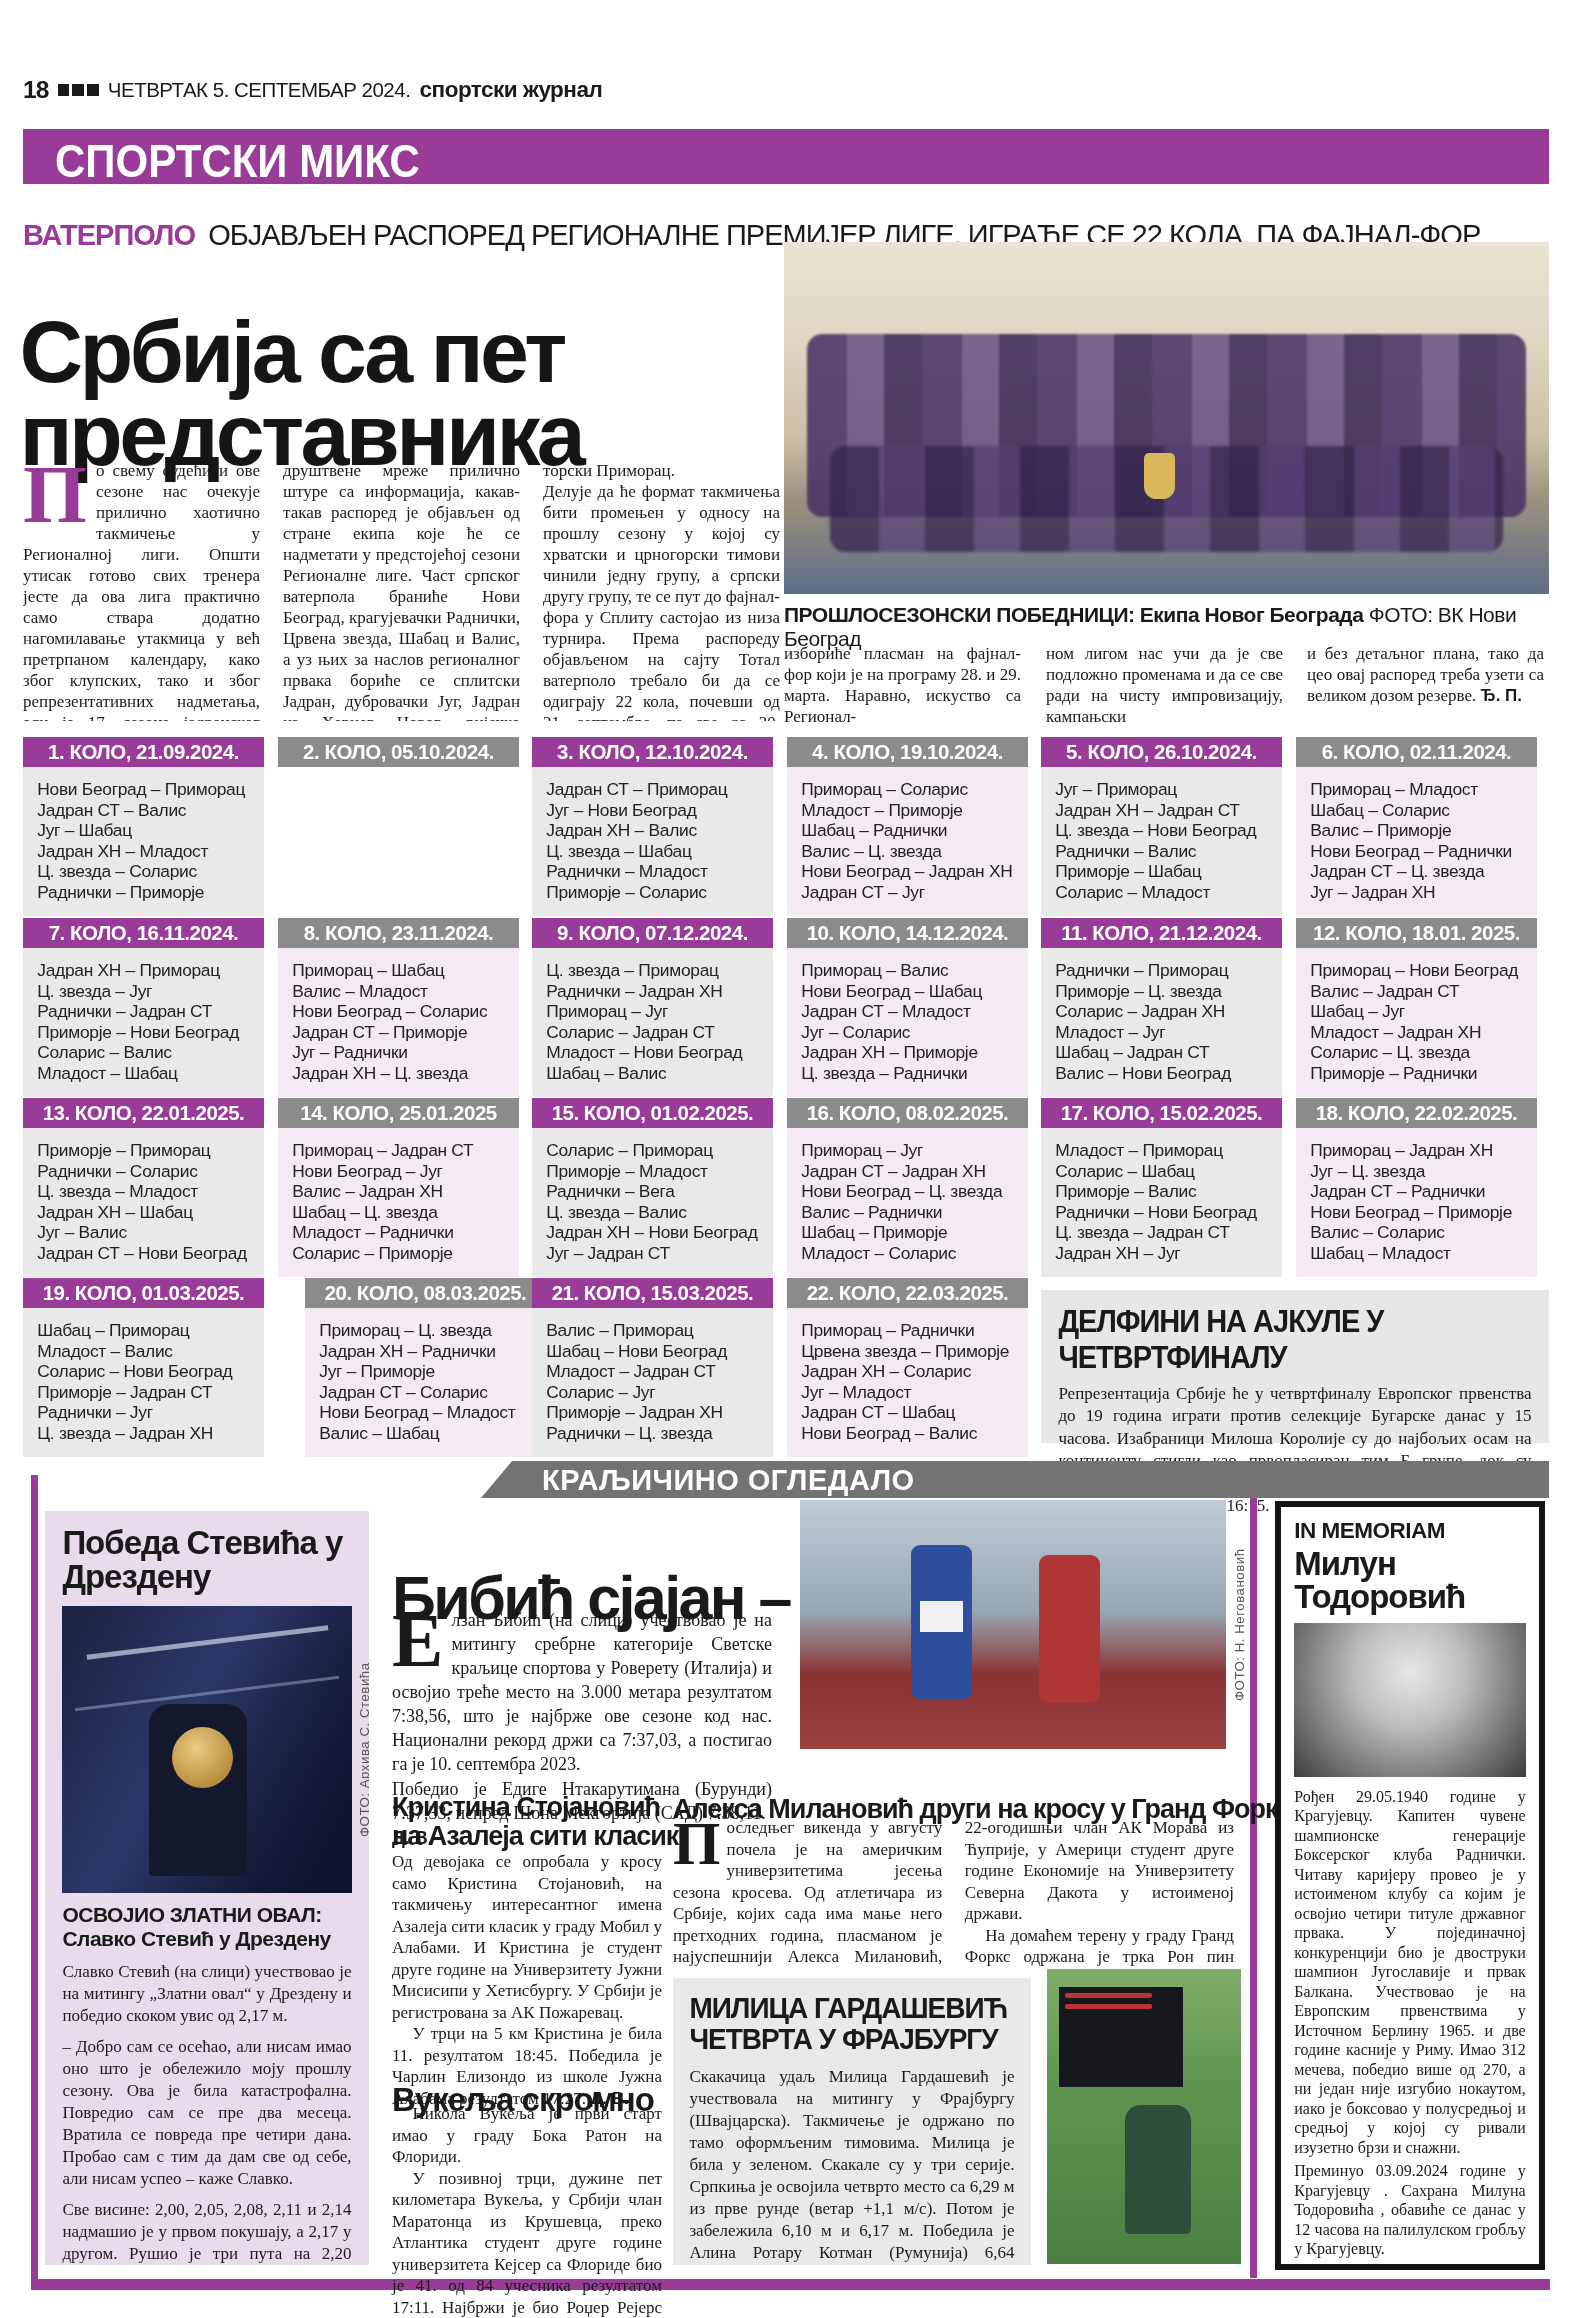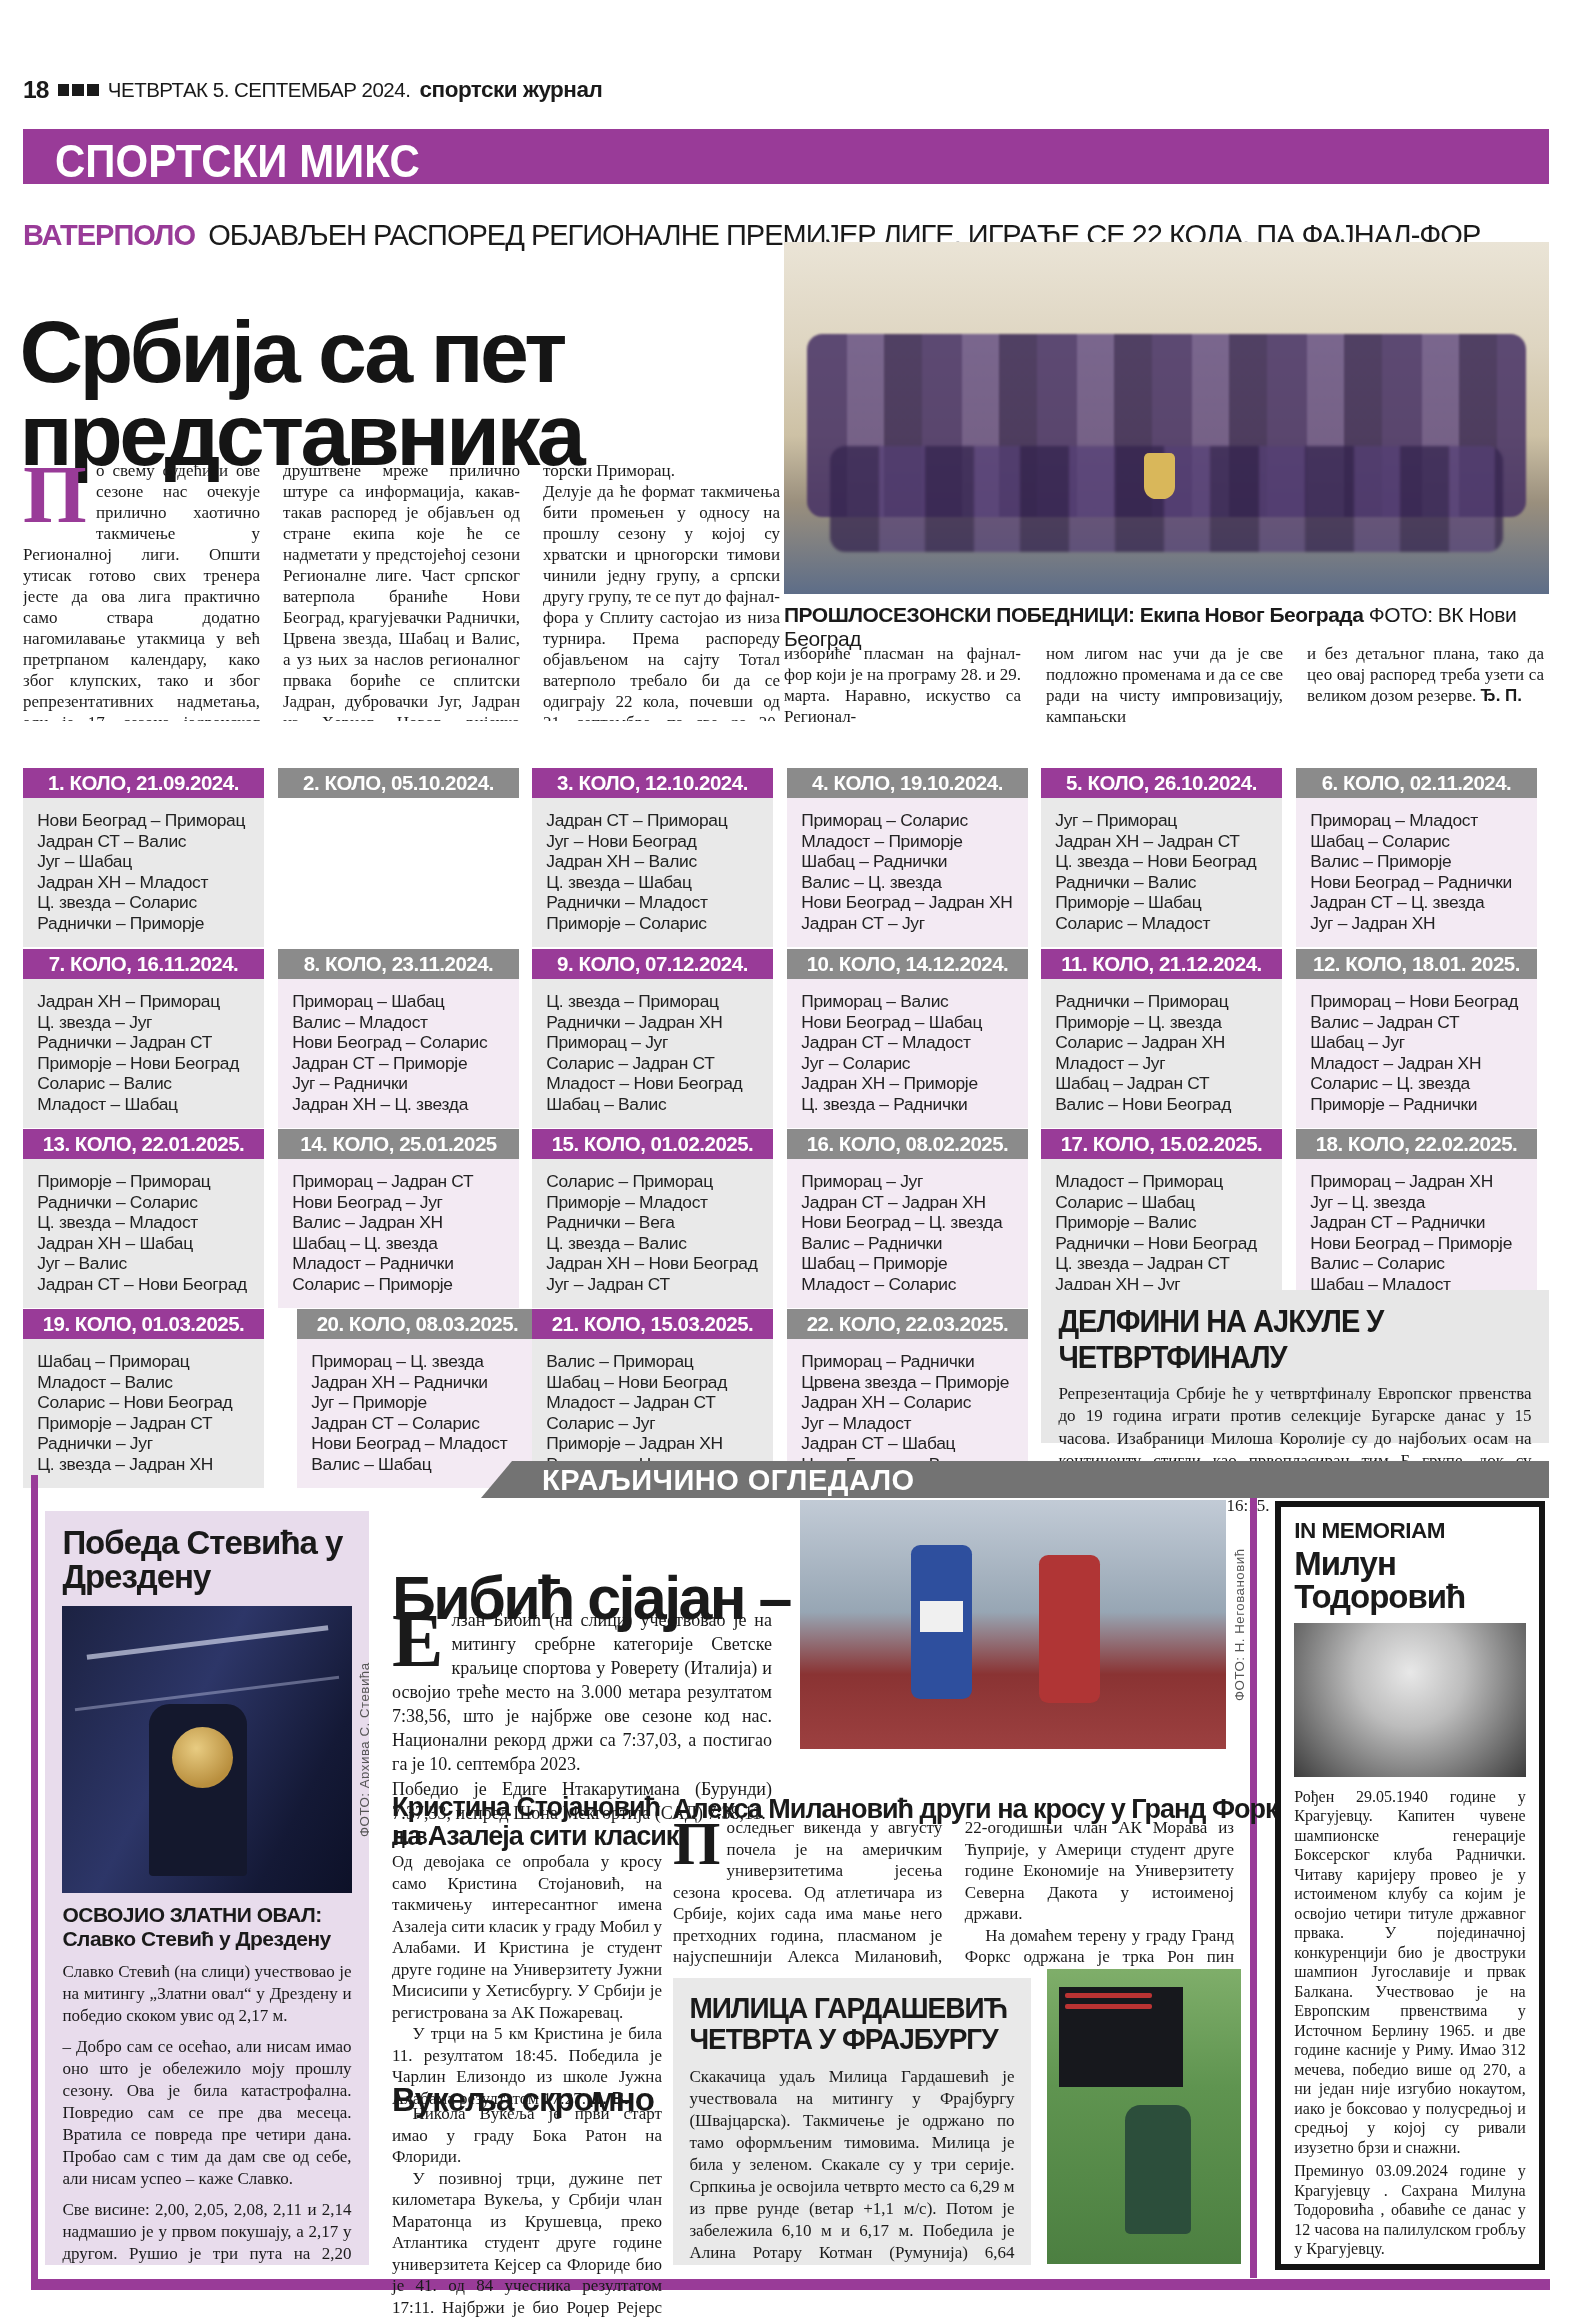--- a/index.html
+++ b/index.html
@@ -44,21 +44,21 @@
   .c2{left:283px;top:460px;height:261px;}
   .c3{left:543px;top:460px;height:261px;}
   .c4{left:784px;top:643px;height:87px;}
   .c5{left:1046px;top:643px;height:87px;}
   .c6{left:1307px;top:643px;height:87px;}
   .c1::first-letter{float:left;font-size:82px;line-height:60px;padding:5.1px 9.2px 0 0;color:#993b98;font-weight:700;}
   .byline{font-weight:700;font-family:"Liberation Sans",sans-serif;}
   
   .round{position:absolute;width:241px;}
   .round-hdr{height:30px;line-height:30px;text-align:center;color:#fff;font-weight:800;font-size:20.5px;
-        letter-spacing:-0.5px;background:#993b98;margin-top:31px;}
+        letter-spacing:-0.5px;background:#993b98;}
   .round.alt .round-hdr{background:#8b8b8b;}
   .round-body{background:#e9e9e9;padding:12.3px 14.3px 13.3px 14.3px;}
   .round.alt .round-body{background:#f3eaf3;}
   .match{font-size:17.4px;line-height:20.5px;letter-spacing:-0.3px;color:#222;}
   
   .delfini{position:absolute;left:1041px;top:1290px;width:508px;height:153px;background:#e7e7e7;
         padding:13.3px 17.4px;box-sizing:border-box;}
   .delfini h2{margin:0;font-size:29px;letter-spacing:-1px;font-weight:800;transform:scaleY(1.1);transform-origin:left top;}
   .delfini p{margin:13.3px 0 0 0;font-size:17px;line-height:22.5px;text-align:justify;font-family:"Liberation Serif",serif;}
   
@@ -372,21 +372,21 @@
         <div class="round-hdr">19. КОЛО, 01.03.2025.</div>
         <div class="round-body">
           <div class="match">Шабац – Приморац</div>
           <div class="match">Младост – Валис</div>
           <div class="match">Соларис – Нови Београд</div>
           <div class="match">Приморје – Јадран СТ</div>
           <div class="match">Раднички – Југ</div>
           <div class="match">Ц. звезда – Јадран ХН</div>
         </div>
       </div>
-      <div class="round alt" style="left: 288px; top: 1278px; padding-left: 9px;">
+      <div class="round alt" style="left: 296px; top: 1278px; padding-left: 9px;">
         <div class="round-hdr">20. КОЛО, 08.03.2025.</div>
         <div class="round-body">
           <div class="match">Приморац – Ц. звезда</div>
           <div class="match">Јадран ХН – Раднички</div>
           <div class="match">Југ – Приморје</div>
           <div class="match">Јадран СТ – Соларис</div>
           <div class="match">Нови Београд – Младост</div>
           <div class="match">Валис – Шабац</div>
         </div>
       </div>

